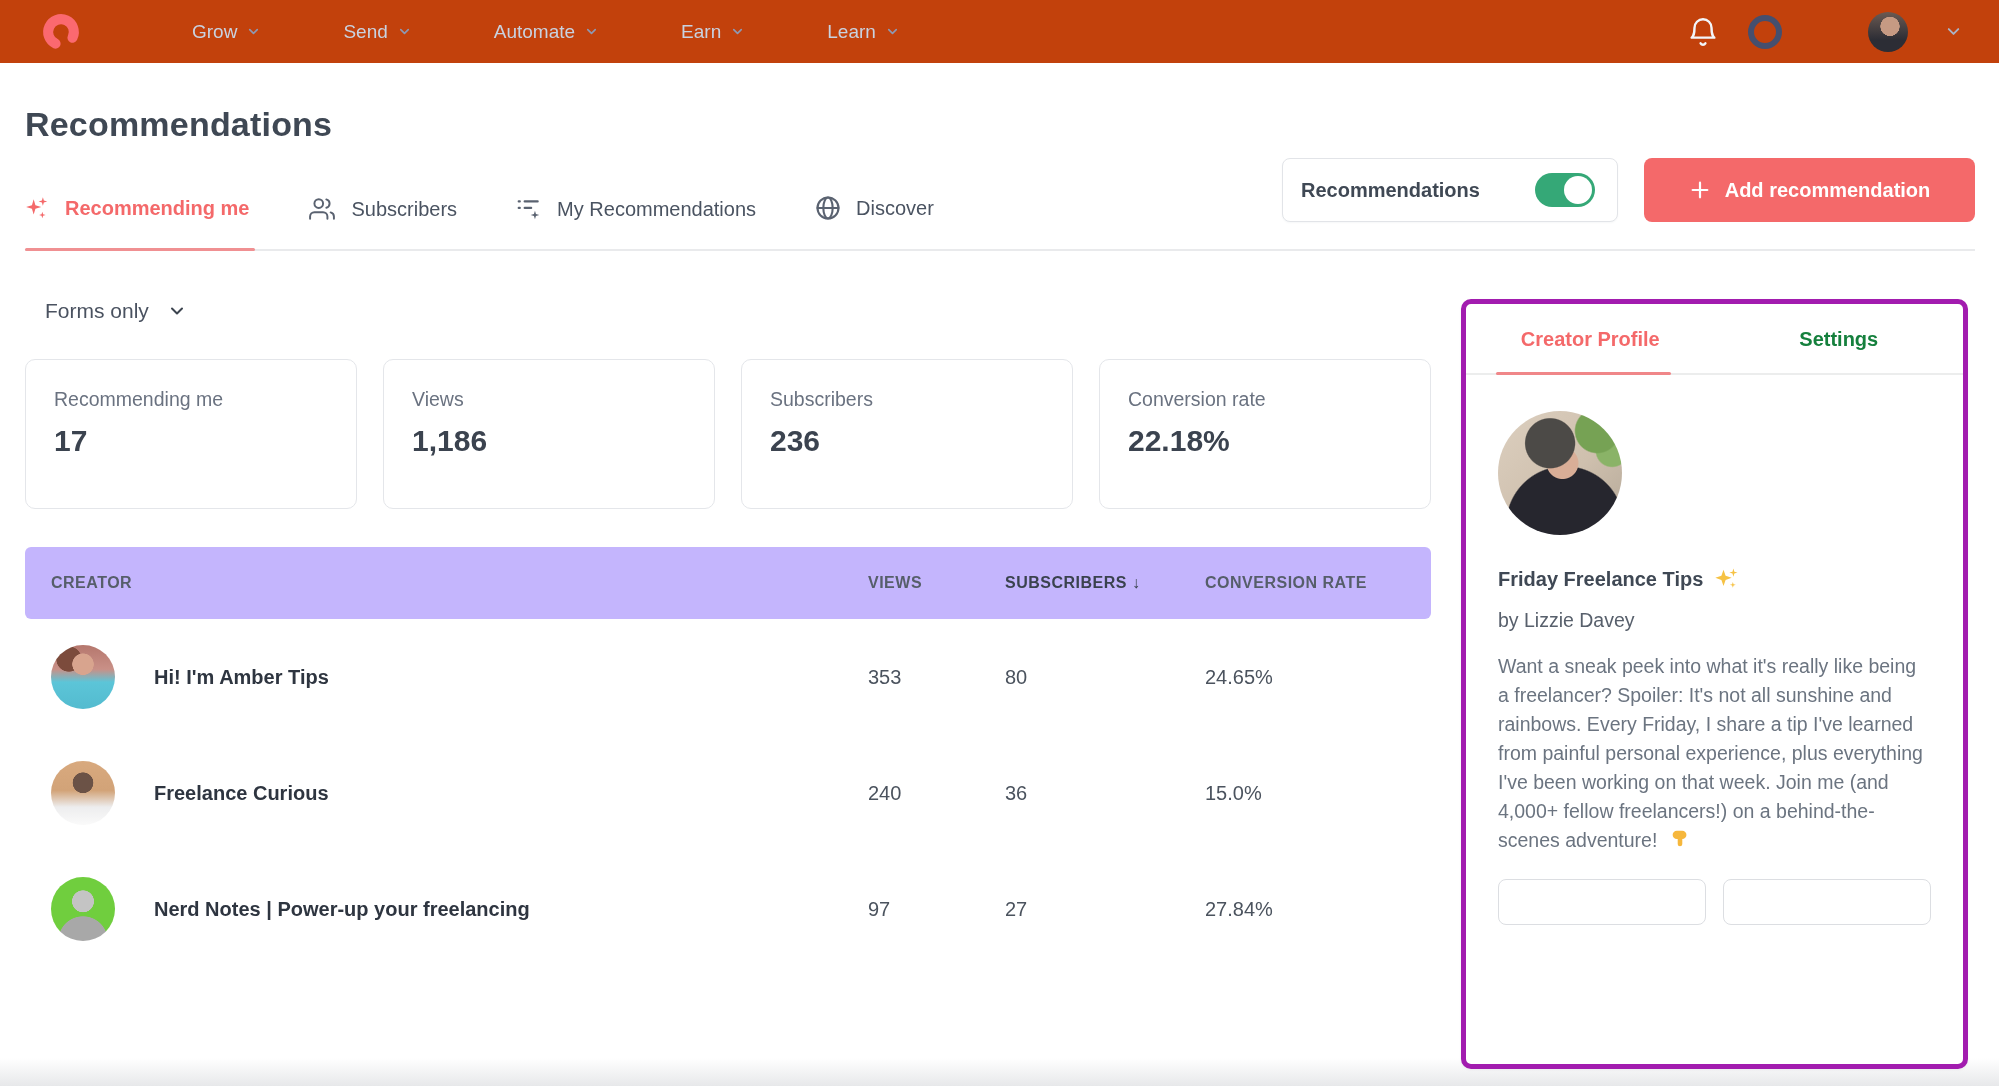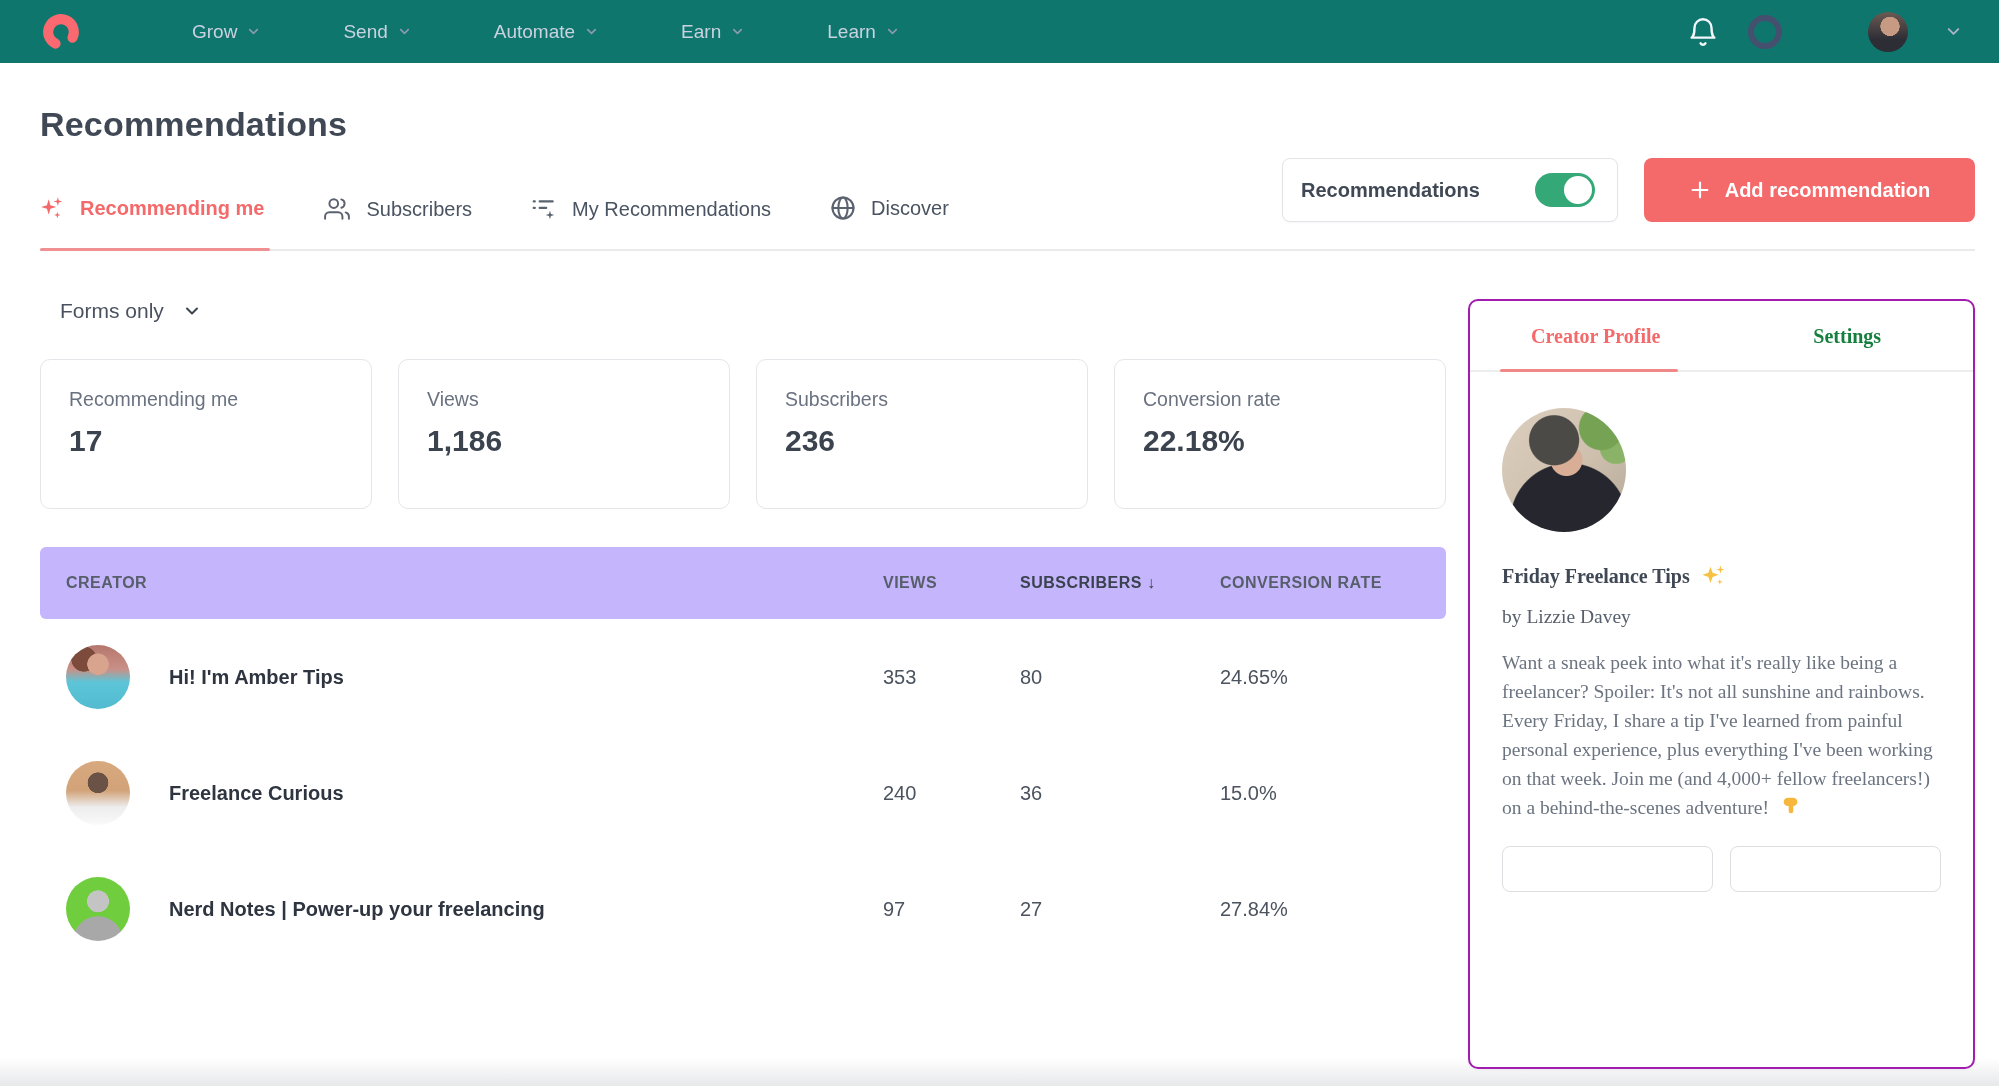--- a/index.html
+++ b/index.html
@@ -1,32 +1,32 @@
 <!DOCTYPE html>
 <html><head>
 <meta charset="utf-8">
 <style>
   * { margin:0; padding:0; box-sizing:border-box; }
   html,body { width:1999px; height:1086px; overflow:hidden; background:#fff;
     font-family:"Liberation Sans", sans-serif; }
 
   
-  .nav { height:63px; background:#0f766e; display:flex; align-items:center; padding:0 36px; }
+  .nav { height:63px; background:#c2410c; display:flex; align-items:center; padding:0 36px; }
   .nav-logo { width:56px; height:44px; display:flex; align-items:center; margin-right:100px; cursor:pointer; }
   .nav-menu { display:flex; align-items:center; gap:82px; flex:1; }
   .nav-item { display:flex; align-items:center; gap:9px; color:#c9d2e0; font-size:19px; cursor:pointer; }
   .nav-item svg { stroke:#8d99b4; }
   .nav-right { display:flex; align-items:center; gap:0; }
   .bell-btn { margin-right:28px; display:flex; }
   .ring { width:34px; height:34px; border-radius:50%; border:6px solid #454f6e; margin-right:86px; }
   .nav-avatar { width:40px; height:40px; border-radius:50%; margin-right:36px; }
   .nav-caret { display:flex; }
 
   
-  .main { position:relative; padding:0 24px 0 40px; }
+  .main { position:relative; padding:0 24px 0 25px; }
   .page-title { margin-top:42px; font-size:34px; font-weight:600; color:#3f4854; letter-spacing:0.2px; }
 
   
   .header-row { position:relative; margin-top:36px; border-bottom:2px solid #e9eaec; }
   .tabs { display:flex; gap:52px; align-items:flex-end; }
   .tab { display:flex; align-items:center; gap:14px; font-size:20px; font-weight:500; color:#4a5361;
          padding:14px 6px 27px 0; cursor:pointer; position:relative; }
   .tab.active { color:#f4696a; font-weight:600; }
   .tab.active::after { content:""; position:absolute; left:0; right:0; bottom:-2px; height:3px;
          background:#f09092; border-radius:2px; }
@@ -60,23 +60,23 @@
   .th { font-size:16px; font-weight:600; letter-spacing:.5px; color:#565e6a; }
   .th.sorted { font-weight:700; color:#3a424e; }
   .trow { display:grid; grid-template-columns:817px 137px 200px 1fr; align-items:center; height:116px;
           padding:0 26px; cursor:pointer; }
   .creator-cell { display:flex; align-items:center; gap:39px; }
   .row-avatar { width:64px; height:64px; border-radius:50%; flex:none; }
   .creator-name { font-size:20px; font-weight:600; color:#2e3540; }
   .num { font-size:20px; color:#4b535e; }
 
   
-  .panel { position:relative; z-index:2; margin-left:22px; margin-top:48px; width:507px; height:770px;
-         background:#fff; border:2px solid #a21caf; border-radius:10px; overflow:hidden;
-         box-shadow:0 1px 3px rgba(30,40,70,.05);font-family:Liberation Serif, serif; }
+  .panel { position:relative; z-index:2; margin-left:30px; margin-top:48px; width:507px; height:770px;
+         background:#fff; border:5px solid #a21caf; border-radius:10px; overflow:hidden;
+         box-shadow:0 1px 3px rgba(30,40,70,.05); }
   .panel-tabs { display:flex; border-bottom:2px solid #eceded; }
   .panel-tab { flex:1; text-align:center; padding:24px 0 22px; font-size:20px; font-weight:600; color:#15803d;
          cursor:pointer; position:relative; }
   .panel-tab.active { color:#f4696a; }
   .panel-tab.active::after { content:""; position:absolute; left:30px; right:44px; bottom:-2px; height:3px;
          background:#f08789; border-radius:2px; }
   .panel-body { padding:36px 32px 0 32px; }
   .panel-avatar { width:124px; height:124px; border-radius:50%; }
   .panel-title { margin-top:30px; font-size:20px; font-weight:700; color:#3f4854; display:flex; align-items:center; gap:10px; }
   .panel-byline { margin-top:16px; font-size:19.5px; color:#58606c; }

